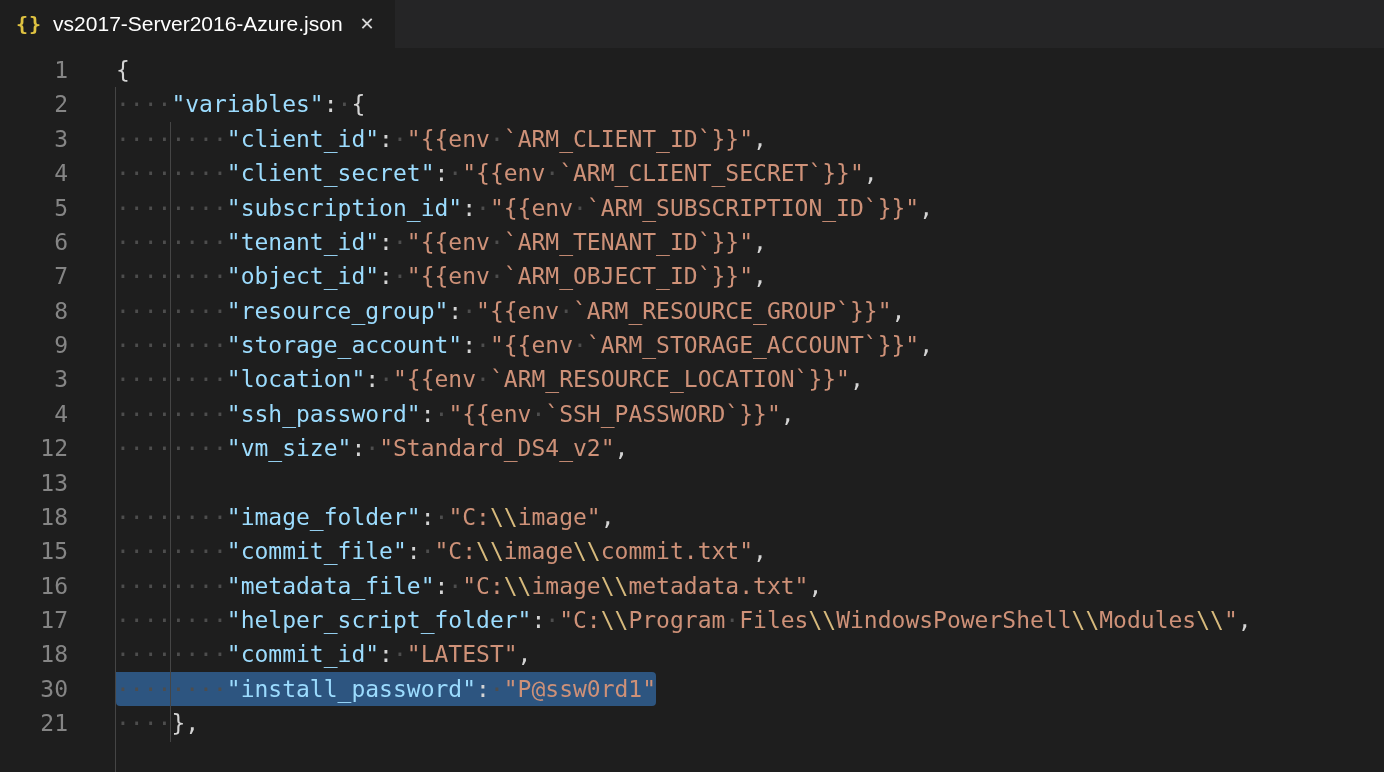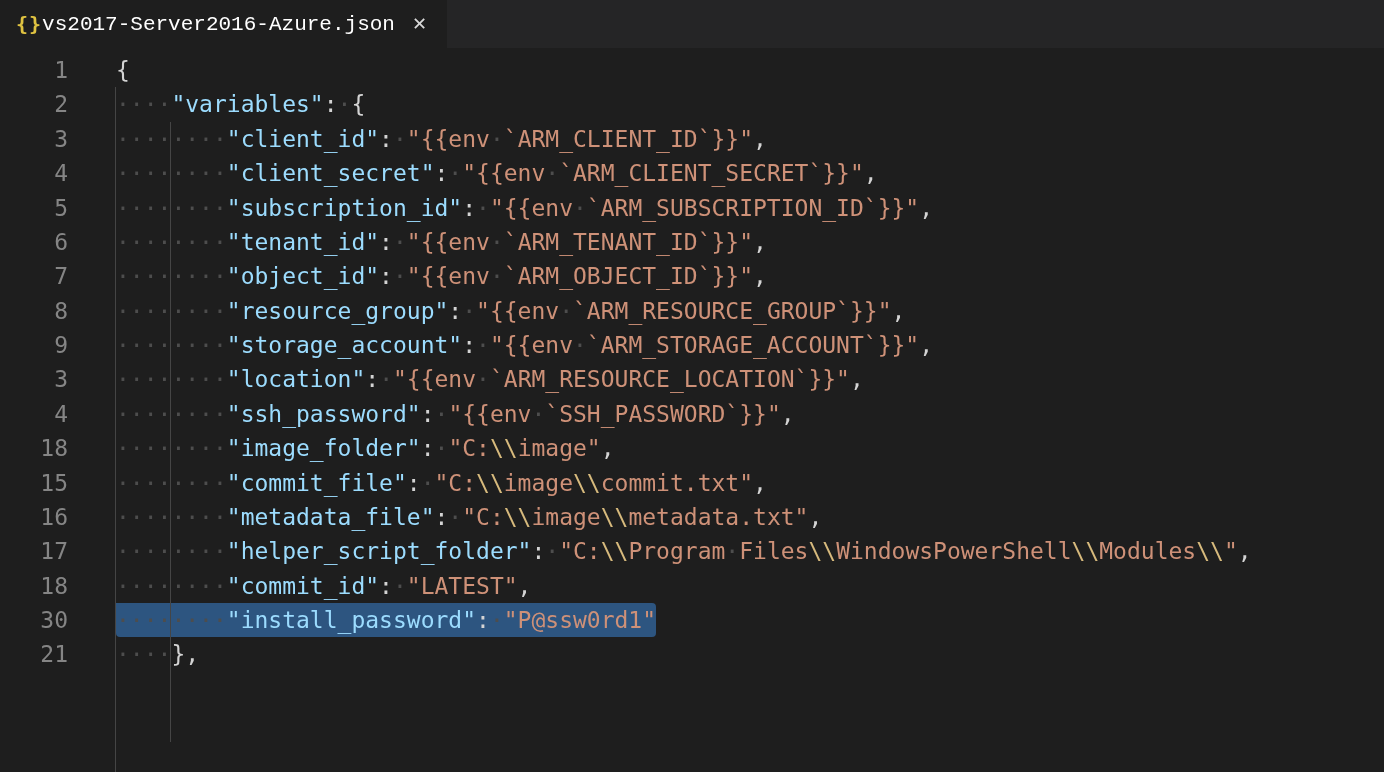--- a/index.html
+++ b/index.html
@@ -20,22 +20,22 @@
   .tab{
     height:48px;background:var(--tab_bg);
     display:flex;align-items:center;
     padding:0 20px 0 16px;cursor:pointer;
   }
   .tab-icon{
     font-family:"DejaVu Sans Mono",monospace;font-weight:bold;font-size:20px;
     color:var(--json_icon);letter-spacing:1px;white-space:pre;
   }
   .tab-label{
-    font-family:Liberation Mono, monospace;font-size:21px;
-    color:var(--filename);margin-left:0;white-space:nowrap;
+    font-family:Liberation Sans, sans-serif;font-size:21px;
+    color:var(--filename);margin-left:11px;white-space:nowrap;
   }
   .tab-close{
     font-family:"DejaVu Sans",sans-serif;font-size:18px;font-weight:bold;
     color:#d8d8d8;margin-left:17px;cursor:pointer;line-height:1;
   }
   
   .editor{position:relative;height:724px;padding-top:5px;overflow:hidden}
   .guide{position:absolute;width:1px;background:var(--indent_guide);z-index:3;pointer-events:none}
   .g1{left:115px;top:39px;height:690px}
   .g2{left:170px;top:74px;height:620px}
@@ -75,20 +75,22 @@
         <div class="line"><span class="ln">2</span><span class="code"><span class="tok-ws">····</span><span class="tok-key">"variables"</span><span class="tok-pun">:</span><span class="tok-ws">·</span><span class="tok-pun">{</span></span></div>
         <div class="line"><span class="ln">3</span><span class="code"><span class="tok-ws">········</span><span class="tok-key">"client_id"</span><span class="tok-pun">:</span><span class="tok-ws">·</span><span class="tok-str">"{{env</span><span class="tok-ws">·</span><span class="tok-str">`ARM_CLIENT_ID`}}"</span><span class="tok-pun">,</span></span></div>
         <div class="line"><span class="ln">4</span><span class="code"><span class="tok-ws">········</span><span class="tok-key">"client_secret"</span><span class="tok-pun">:</span><span class="tok-ws">·</span><span class="tok-str">"{{env</span><span class="tok-ws">·</span><span class="tok-str">`ARM_CLIENT_SECRET`}}"</span><span class="tok-pun">,</span></span></div>
         <div class="line"><span class="ln">5</span><span class="code"><span class="tok-ws">········</span><span class="tok-key">"subscription_id"</span><span class="tok-pun">:</span><span class="tok-ws">·</span><span class="tok-str">"{{env</span><span class="tok-ws">·</span><span class="tok-str">`ARM_SUBSCRIPTION_ID`}}"</span><span class="tok-pun">,</span></span></div>
         <div class="line"><span class="ln">6</span><span class="code"><span class="tok-ws">········</span><span class="tok-key">"tenant_id"</span><span class="tok-pun">:</span><span class="tok-ws">·</span><span class="tok-str">"{{env</span><span class="tok-ws">·</span><span class="tok-str">`ARM_TENANT_ID`}}"</span><span class="tok-pun">,</span></span></div>
         <div class="line"><span class="ln">7</span><span class="code"><span class="tok-ws">········</span><span class="tok-key">"object_id"</span><span class="tok-pun">:</span><span class="tok-ws">·</span><span class="tok-str">"{{env</span><span class="tok-ws">·</span><span class="tok-str">`ARM_OBJECT_ID`}}"</span><span class="tok-pun">,</span></span></div>
         <div class="line"><span class="ln">8</span><span class="code"><span class="tok-ws">········</span><span class="tok-key">"resource_group"</span><span class="tok-pun">:</span><span class="tok-ws">·</span><span class="tok-str">"{{env</span><span class="tok-ws">·</span><span class="tok-str">`ARM_RESOURCE_GROUP`}}"</span><span class="tok-pun">,</span></span></div>
         <div class="line"><span class="ln">9</span><span class="code"><span class="tok-ws">········</span><span class="tok-key">"storage_account"</span><span class="tok-pun">:</span><span class="tok-ws">·</span><span class="tok-str">"{{env</span><span class="tok-ws">·</span><span class="tok-str">`ARM_STORAGE_ACCOUNT`}}"</span><span class="tok-pun">,</span></span></div>
         <div class="line"><span class="ln">3</span><span class="code"><span class="tok-ws">········</span><span class="tok-key">"location"</span><span class="tok-pun">:</span><span class="tok-ws">·</span><span class="tok-str">"{{env</span><span class="tok-ws">·</span><span class="tok-str">`ARM_RESOURCE_LOCATION`}}"</span><span class="tok-pun">,</span></span></div>
         <div class="line"><span class="ln">4</span><span class="code"><span class="tok-ws">········</span><span class="tok-key">"ssh_password"</span><span class="tok-pun">:</span><span class="tok-ws">·</span><span class="tok-str">"{{env</span><span class="tok-ws">·</span><span class="tok-str">`SSH_PASSWORD`}}"</span><span class="tok-pun">,</span></span></div>
+        <div class="line"><span class="ln">12</span><span class="code"><span class="tok-ws">········</span><span class="tok-key">"vm_size"</span><span class="tok-pun">:</span><span class="tok-ws">·</span><span class="tok-str">"Standard_DS4_v2"</span><span class="tok-pun">,</span></span></div>
+        <div class="line"><span class="ln">13</span><span class="code"></span></div>
         <div class="line"><span class="ln">18</span><span class="code"><span class="tok-ws">········</span><span class="tok-key">"image_folder"</span><span class="tok-pun">:</span><span class="tok-ws">·</span><span class="tok-str">"C:</span><span class="tok-esc">\\</span><span class="tok-str">image"</span><span class="tok-pun">,</span></span></div>
         <div class="line"><span class="ln">15</span><span class="code"><span class="tok-ws">········</span><span class="tok-key">"commit_file"</span><span class="tok-pun">:</span><span class="tok-ws">·</span><span class="tok-str">"C:</span><span class="tok-esc">\\</span><span class="tok-str">image</span><span class="tok-esc">\\</span><span class="tok-str">commit.txt"</span><span class="tok-pun">,</span></span></div>
         <div class="line"><span class="ln">16</span><span class="code"><span class="tok-ws">········</span><span class="tok-key">"metadata_file"</span><span class="tok-pun">:</span><span class="tok-ws">·</span><span class="tok-str">"C:</span><span class="tok-esc">\\</span><span class="tok-str">image</span><span class="tok-esc">\\</span><span class="tok-str">metadata.txt"</span><span class="tok-pun">,</span></span></div>
         <div class="line"><span class="ln">17</span><span class="code"><span class="tok-ws">········</span><span class="tok-key">"helper_script_folder"</span><span class="tok-pun">:</span><span class="tok-ws">·</span><span class="tok-str">"C:</span><span class="tok-esc">\\</span><span class="tok-str">Program</span><span class="tok-ws">·</span><span class="tok-str">Files</span><span class="tok-esc">\\</span><span class="tok-str">WindowsPowerShell</span><span class="tok-esc">\\</span><span class="tok-str">Modules</span><span class="tok-esc">\\</span><span class="tok-str">"</span><span class="tok-pun">,</span></span></div>
         <div class="line"><span class="ln">18</span><span class="code"><span class="tok-ws">········</span><span class="tok-key">"commit_id"</span><span class="tok-pun">:</span><span class="tok-ws">·</span><span class="tok-str">"LATEST"</span><span class="tok-pun">,</span></span></div>
         <div class="line"><span class="ln">30</span><span class="code"><span class="sel last"><span class="tok-ws">········</span><span class="tok-key">"install_password"</span><span class="tok-pun">:</span><span class="tok-ws">·</span><span class="tok-str">"P@ssw0rd1"</span></span></span></div>
         <div class="line"><span class="ln">21</span><span class="code"><span class="tok-ws">····</span><span class="tok-pun">},</span></span></div>
       </div>
   </div>
 

